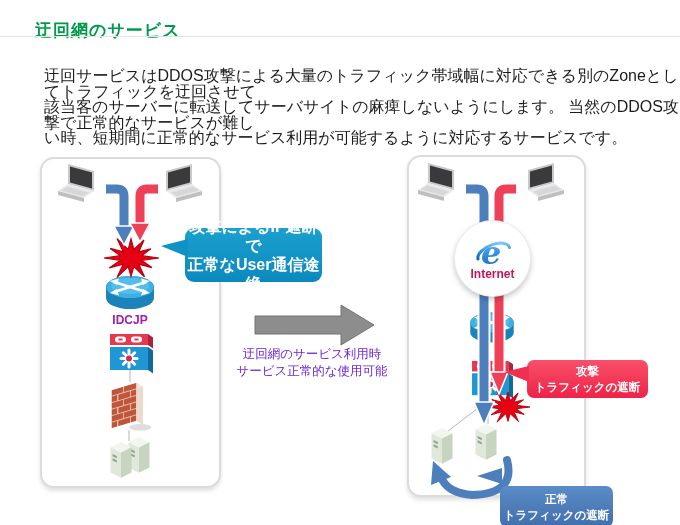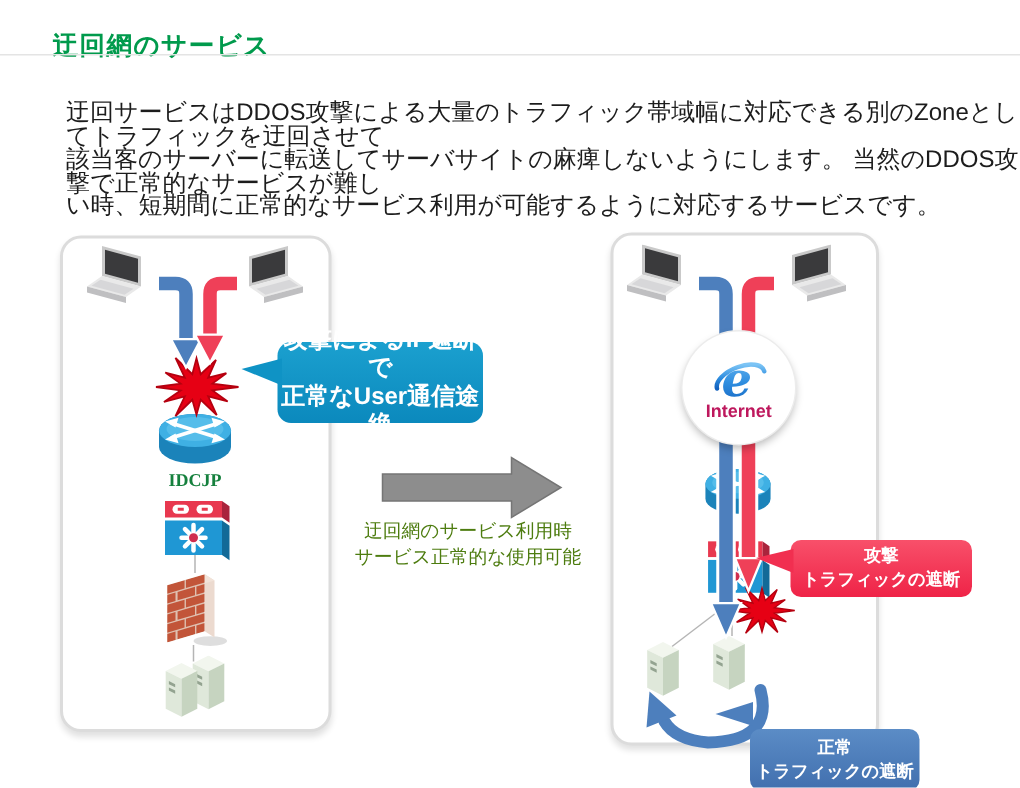--- a/index.html
+++ b/index.html
@@ -15,23 +15,23 @@
   .icon{position:absolute;z-index:3;}
   .flip{transform:scaleX(-1);}
   svg.layer{position:absolute;left:0;top:0;width:680px;height:525px;pointer-events:none;}
   #wires{z-index:2;}
   #flows{z-index:4;}
   .internet{position:absolute;left:455px;top:221px;width:75px;height:75px;border-radius:50%;
     background:#fff;box-shadow:0 0 0 1px #ececec,0 3px 6px rgba(0,0,0,0.28);z-index:5;
     display:flex;flex-direction:column;align-items:center;justify-content:center;}
   .internet-label{color:#be185d;font-weight:bold;font-size:12px;margin-top:-3px;}
   .router-label{left:100px;top:313px;width:60px;text-align:center;font-size:12px;
-    font-weight:bold;color:#15803d;z-index:3;font-family:Liberation Serif, serif;}
+    font-weight:bold;color:#a21caf;z-index:3;}
   .transition-caption{left:228px;top:346px;width:168px;text-align:center;font-size:12.5px;
-    line-height:17px;color:#4d7c0f;white-space:pre-line;z-index:3;}
+    line-height:17px;color:#6d28d9;white-space:pre-line;z-index:3;}
   .callout{position:absolute;z-index:6;color:#fff;font-weight:bold;text-align:center;
     white-space:pre-line;display:flex;align-items:center;justify-content:center;}
   .callout-teal{left:185px;top:228px;width:137px;height:54px;border-radius:9px;
     background:linear-gradient(#1ba0cf,#0b89bd);font-size:16px;line-height:19px;}
   .callout-red{left:527px;top:360px;width:121px;height:38px;border-radius:7px;
     background:linear-gradient(#f8506a,#ef2347);font-size:11.5px;line-height:16px;}
   .callout-blue{left:500px;top:486px;width:113px;height:41px;border-radius:7px;
     background:linear-gradient(#5b8cc6,#416fae);font-size:11.5px;line-height:16px;}
   .tail{position:absolute;width:0;height:0;z-index:6;}
   .tail-teal{left:161px;top:239px;border-top:7px solid transparent;

